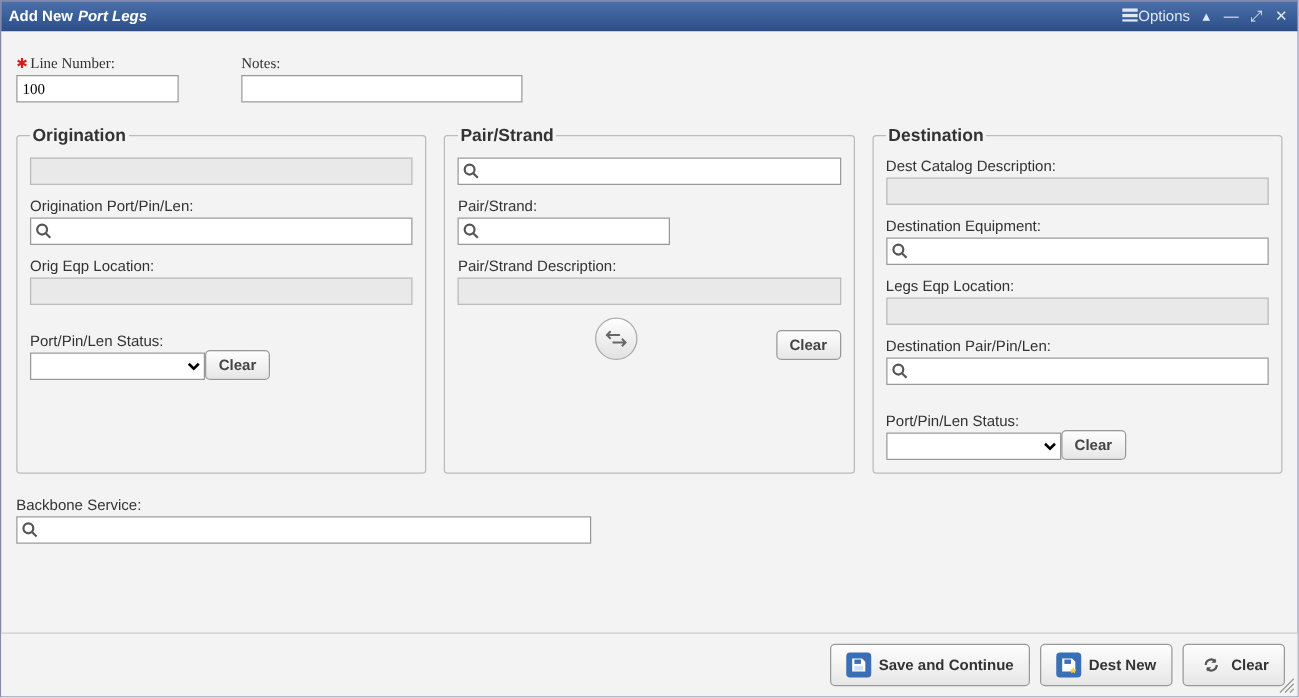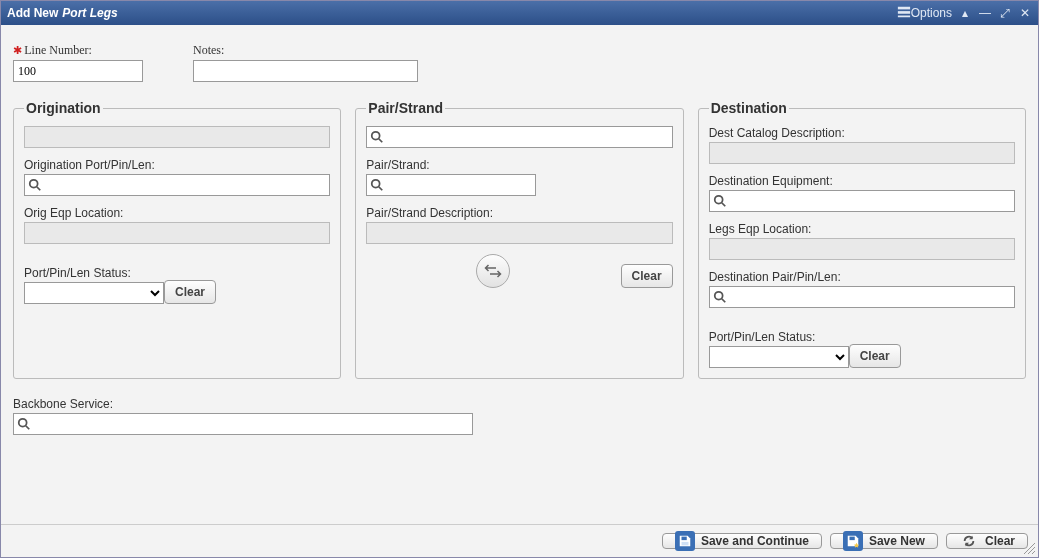--- a/index.html
+++ b/index.html
@@ -161,21 +161,21 @@
 
   .footer {
     border-top: 1px solid #ccc;
     padding: 8px 10px;
     display: flex;
     justify-content: flex-end;
     gap: 8px;
     background: #f3f3f3;
   }
   .footer-btn {
-    height: 16px;
+    height: 34px;
     padding: 0 12px;
     font-weight: bold;
     color: #333;
   }
   .footer-btn .fb-icon {
     width:20px; height:20px;
     display:inline-flex; align-items:center; justify-content:center;
     border-radius:3px;
   }
   .ic-blue { background:#3a6fb5; color:#fff; }
@@ -395,21 +395,21 @@
       <span>Save and Continue</span>
     </button>
     <button class="footer-btn">
       <span class="fb-icon ic-blue">
         <svg viewBox="0 0 16 16" width="14" height="14">
             <path fill="currentColor" d="M2 2h9l3 3v9H2z"></path>
             <rect x="4" y="3" width="6" height="4" fill="#3a6fb5"></rect>
             <path fill="#f7c948" d="M12 10l1 2 2 .3-1.5 1.4.4 2-1.9-1-1.9 1 .4-2L9 12.3l2-.3z"></path>
           </svg>
       </span>
-      <span>Save New</span>
+      <span>Dest New</span>
     </button>
     <button class="footer-btn">
       <span class="fb-icon ic-grey">
         <svg viewBox="0 0 16 16" width="14" height="14">
             <path fill="none" stroke="currentColor" stroke-width="2" d="M3 8a5 5 0 0 1 9-3M13 8a5 5 0 0 1-9 3"></path>
             <path fill="currentColor" d="M12 2v4h-4zM4 14v-4h4z"></path>
           </svg>
       </span>
       <span>Clear</span>
     </button>

